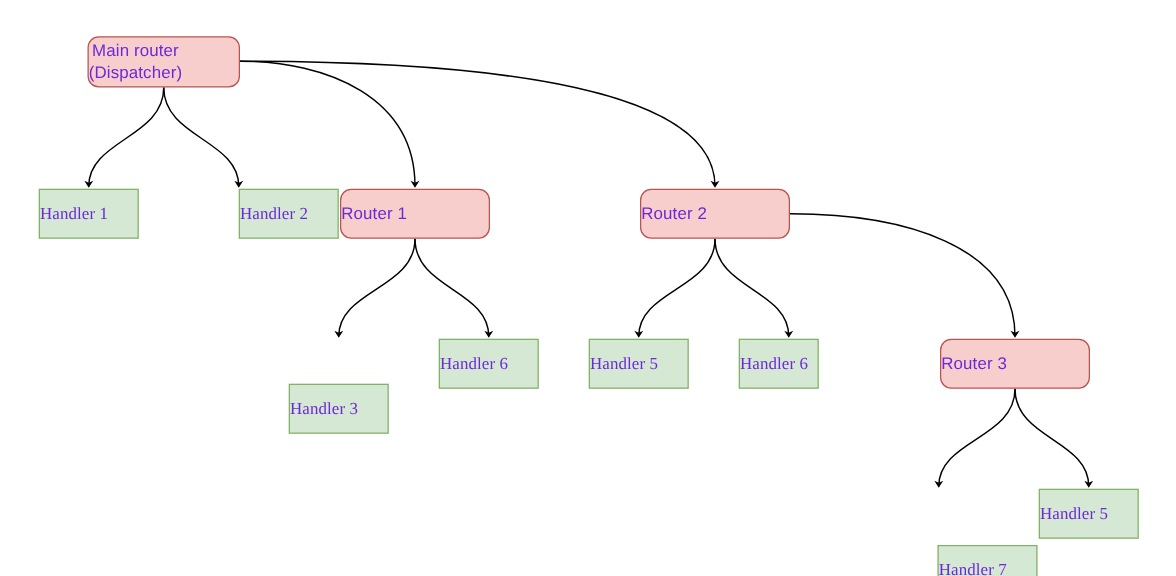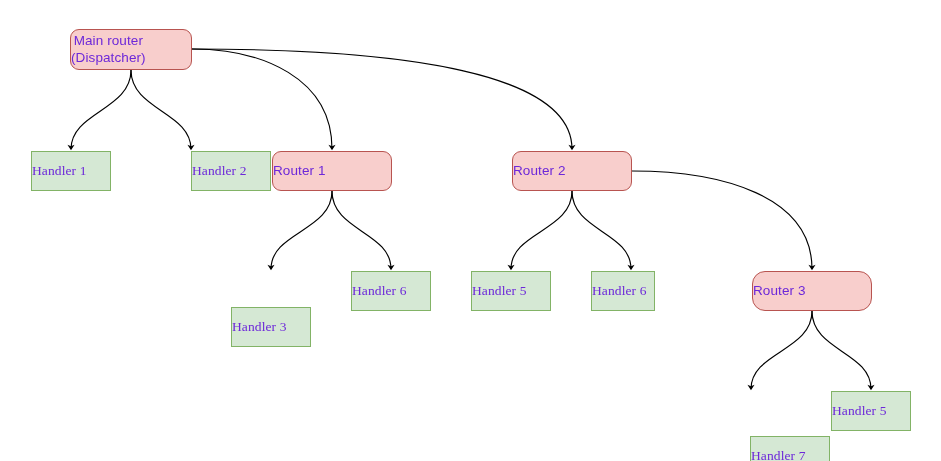--- a/index.html
+++ b/index.html
@@ -83,18 +83,18 @@
       <div class="node router" style="left: 70px; top: 29px; width: 122px; height: 41px;"><span class="node-label">Main router
 (Dispatcher)</span></div>
       <div class="node handler" style="left: 31px; top: 151px; width: 80px; height: 40px;"><span class="node-label">Handler 1</span></div>
       <div class="node handler" style="left: 151px; top: 151px; width: 80px; height: 40px; margin-left: 40px;"><span class="node-label">Handler 2</span></div>
       <div class="node router" style="left: 272px; top: 151px; width: 120px; height: 40px;"><span class="node-label">Router 1</span></div>
       <div class="node router" style="left: 512px; top: 151px; width: 120px; height: 40px;"><span class="node-label">Router 2</span></div>
       <div class="node handler" style="left: 231px; top: 271px; width: 80px; height: 40px; margin-top: 36px;"><span class="node-label">Handler 3</span></div>
       <div class="node handler" style="left: 351px; top: 271px; width: 80px; height: 40px;"><span class="node-label">Handler 6</span></div>
       <div class="node handler" style="left: 471px; top: 271px; width: 80px; height: 40px;"><span class="node-label">Handler 5</span></div>
       <div class="node handler" style="left: 591px; top: 271px; width: 64px; height: 40px;"><span class="node-label">Handler 6</span></div>
-      <div class="node router" style="left: 752px; top: 271px; width: 120px; height: 40px; border-radius: 13px;"><span class="node-label">Router 3</span></div>
+      <div class="node router" style="left: 752px; top: 271px; width: 120px; height: 40px;"><span class="node-label">Router 3</span></div>
       <div class="node handler" style="left: 750px; top: 391px; width: 80px; height: 40px; margin-top: 45px;"><span class="node-label">Handler 7</span></div>
       <div class="node handler" style="left: 831px; top: 391px; width: 80px; height: 40px;"><span class="node-label">Handler 5</span></div>
     </div>
 
 </div>
 
 </body></html>

